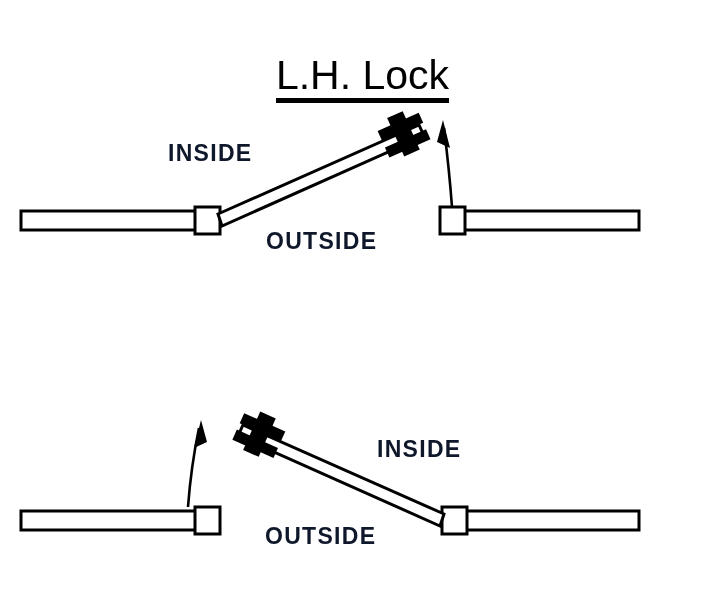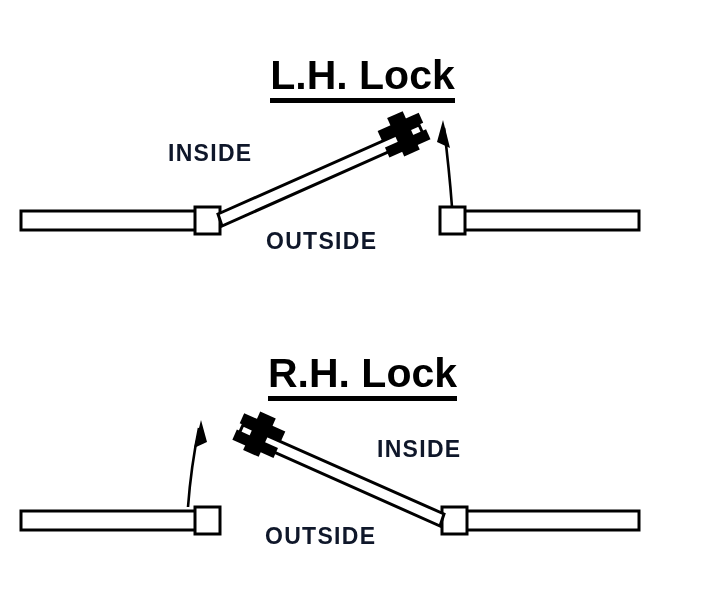--- a/index.html
+++ b/index.html
@@ -24,21 +24,21 @@
   }
   #diagram-lh { top: 0; height: 300px; }
   #diagram-rh { top: 298px; height: 300px; }
 
   .title {
     position: absolute;
     left: 0;
     width: 725px;
     text-align: center;
     font-size: 41px;
-    font-weight: bold;
+    font-weight: normal;
     color: #000000;
     letter-spacing: 0px;
     white-space: nowrap;
   }
   .title .title-text {
     display: inline-block;
     border-bottom: 5px solid #000000;
     padding-bottom: 1px;
     line-height: 1.05;
   }
@@ -131,23 +131,20 @@
       <g>
         <path class="arc-path" d="M 452,207 C 450,180 447,152 444,128"></path>
         <polygon class="arrow-head" points="443,120 450,148 437,142"></polygon>
       </g>
 
     </svg>
   </div>
 
   <div class="diagram" id="diagram-rh">
 
-    <div class="title" id="title-rh" style="top:52px">
-      <span class="title-text">R.H. Lock</span>
-    </div>
 
     <div class="side-label" style="left:377px; top:138px">INSIDE</div>
     <div class="side-label" style="left:265px; top:225px">OUTSIDE</div>
 
     <svg class="svg-layer" viewBox="0 0 725 300">
 
       <rect class="wall-shape" x="21" y="213" width="178" height="19"></rect>
 
       <rect class="jamb-shape" x="195" y="209" width="25" height="27"></rect>
 

